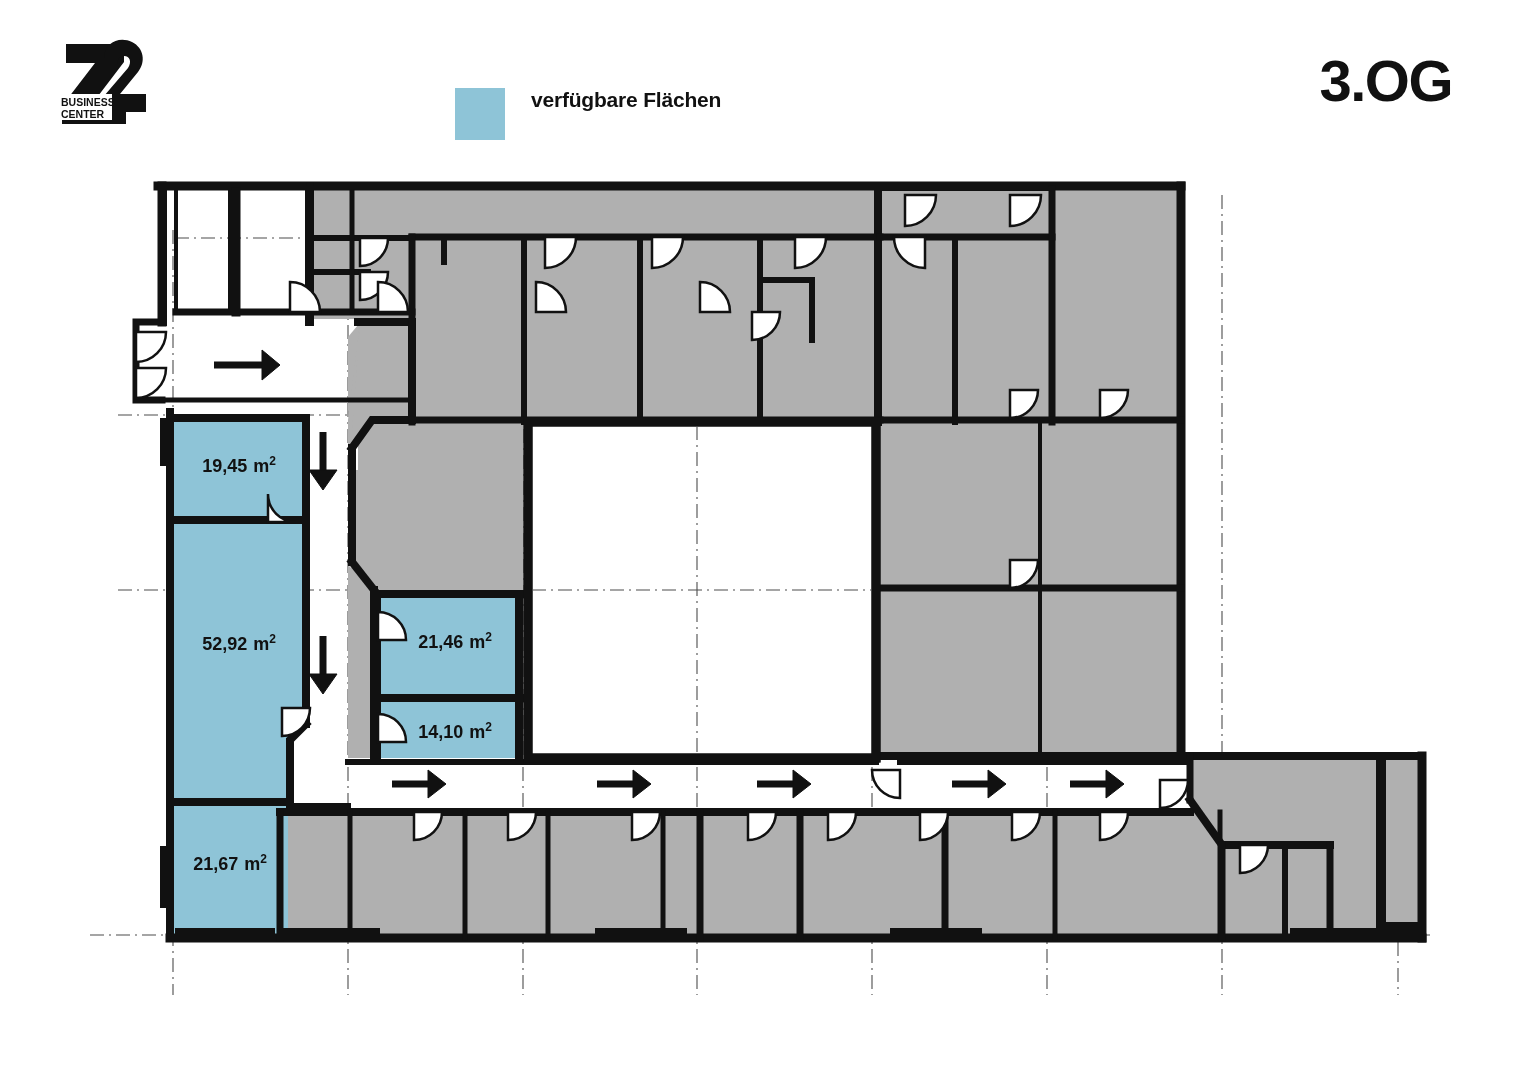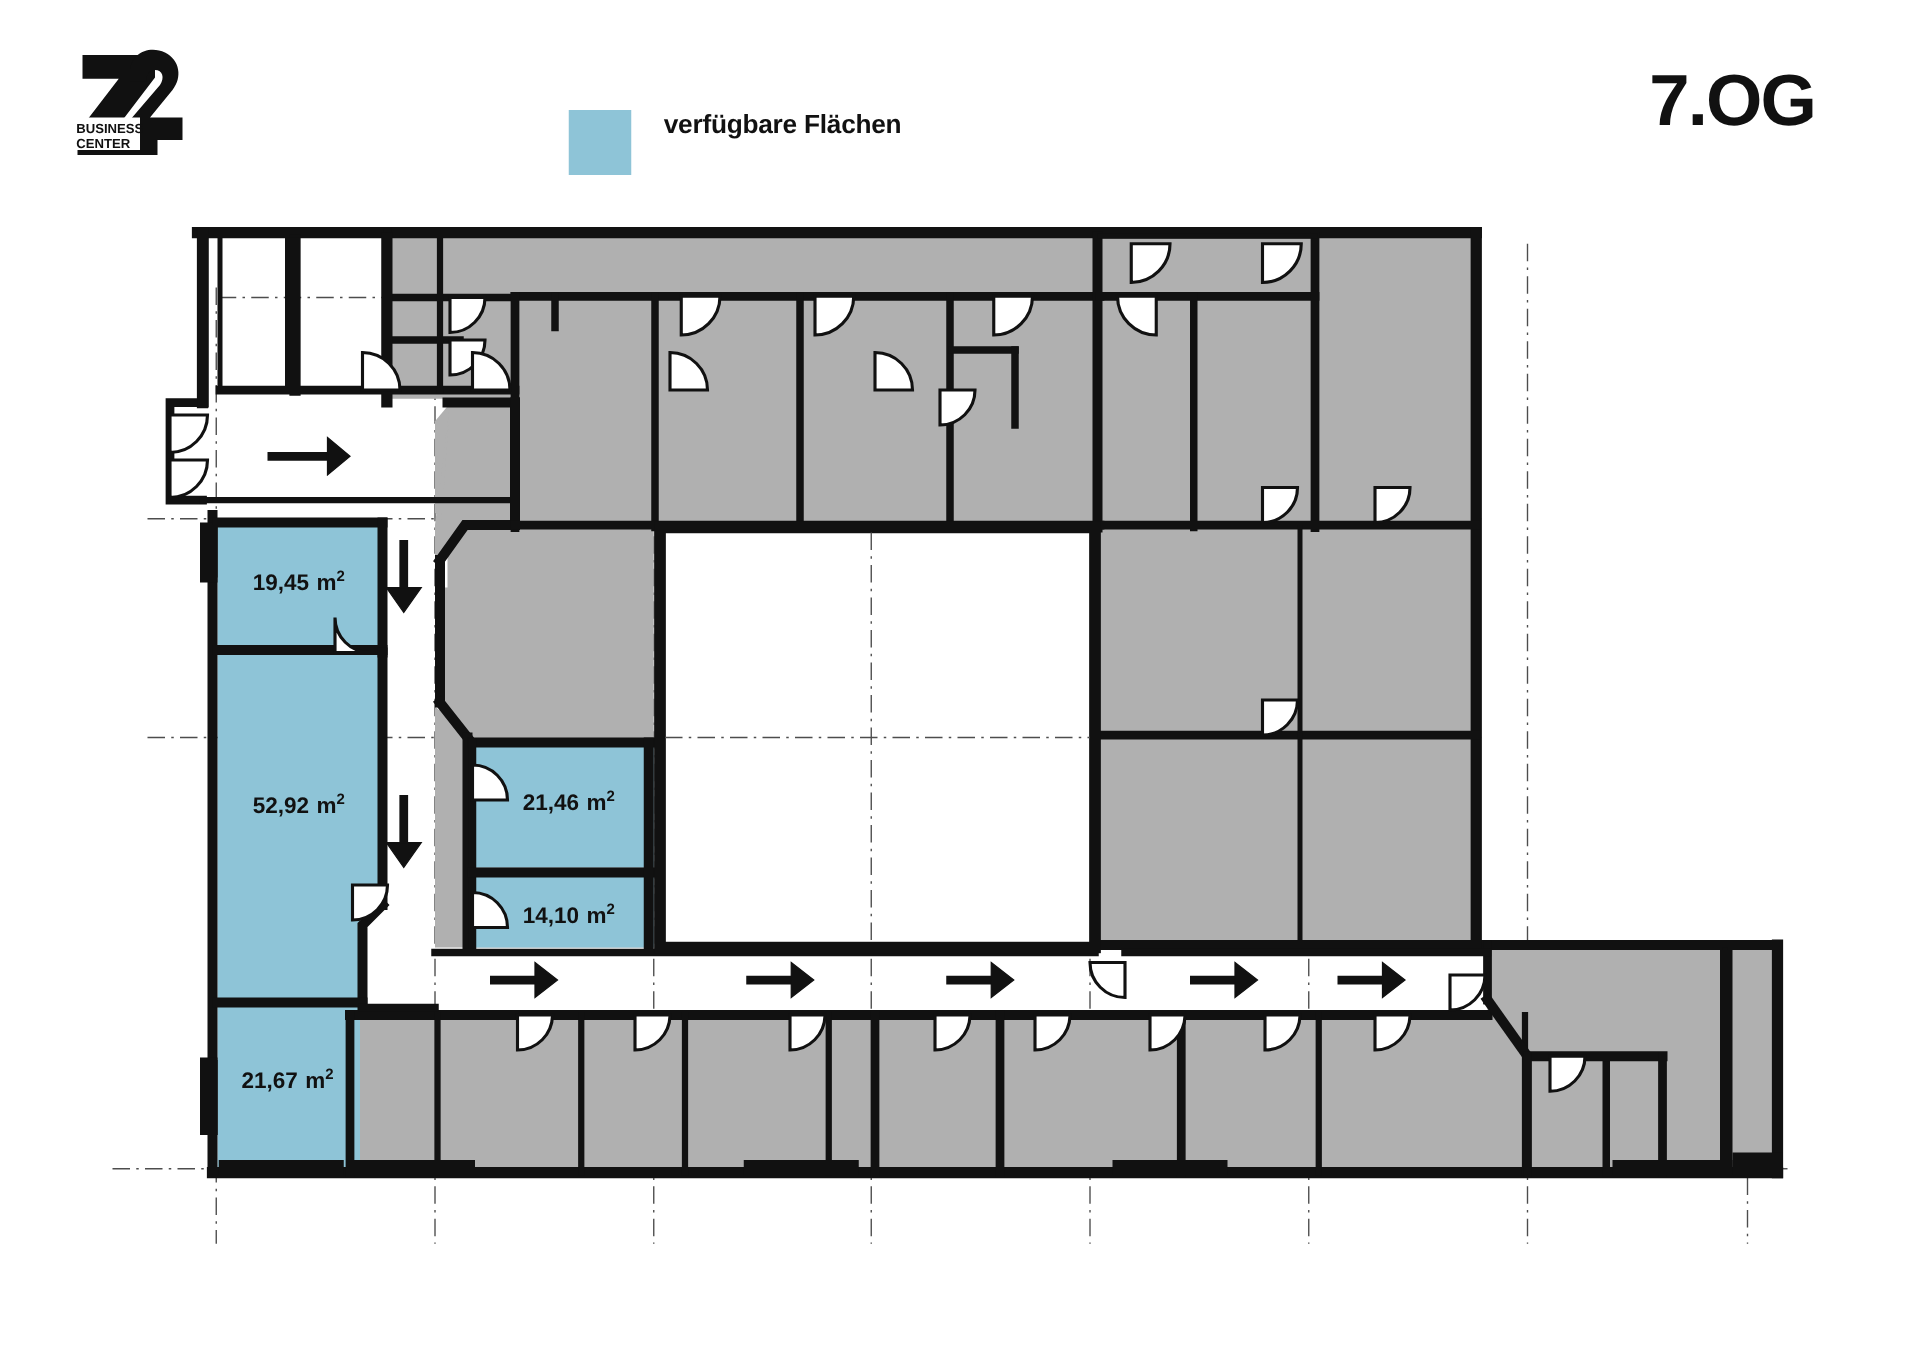--- a/index.html
+++ b/index.html
@@ -92,21 +92,21 @@
     <text x="13" y="74" font-family="Liberation Sans, sans-serif" font-size="10.5" font-weight="bold" fill="#111111">BUSINESS</text>
     <text x="13" y="86" font-family="Liberation Sans, sans-serif" font-size="10.5" font-weight="bold" fill="#111111">CENTER</text>
   </svg>
 </div>
 
 <div id="legend">
   <div id="legend-swatch" style="background: rgb(142, 196, 215);"></div>
   <div id="legend-label">verfügbare Flächen</div>
 </div>
 
-<div id="floor-title">7.OG</div>
+<div id="floor-title">3.OG</div>
 
 <div id="plan-wrap">
 <svg width="1528" height="1080" viewBox="0 0 1528 1080">
 
   <defs>
     
   </defs>
 
   <g stroke="#4d4d4d" stroke-width="1.1" stroke-dasharray="14 5 2 5" fill="none">
     <line x1="173" y1="230" x2="173" y2="995"></line>

